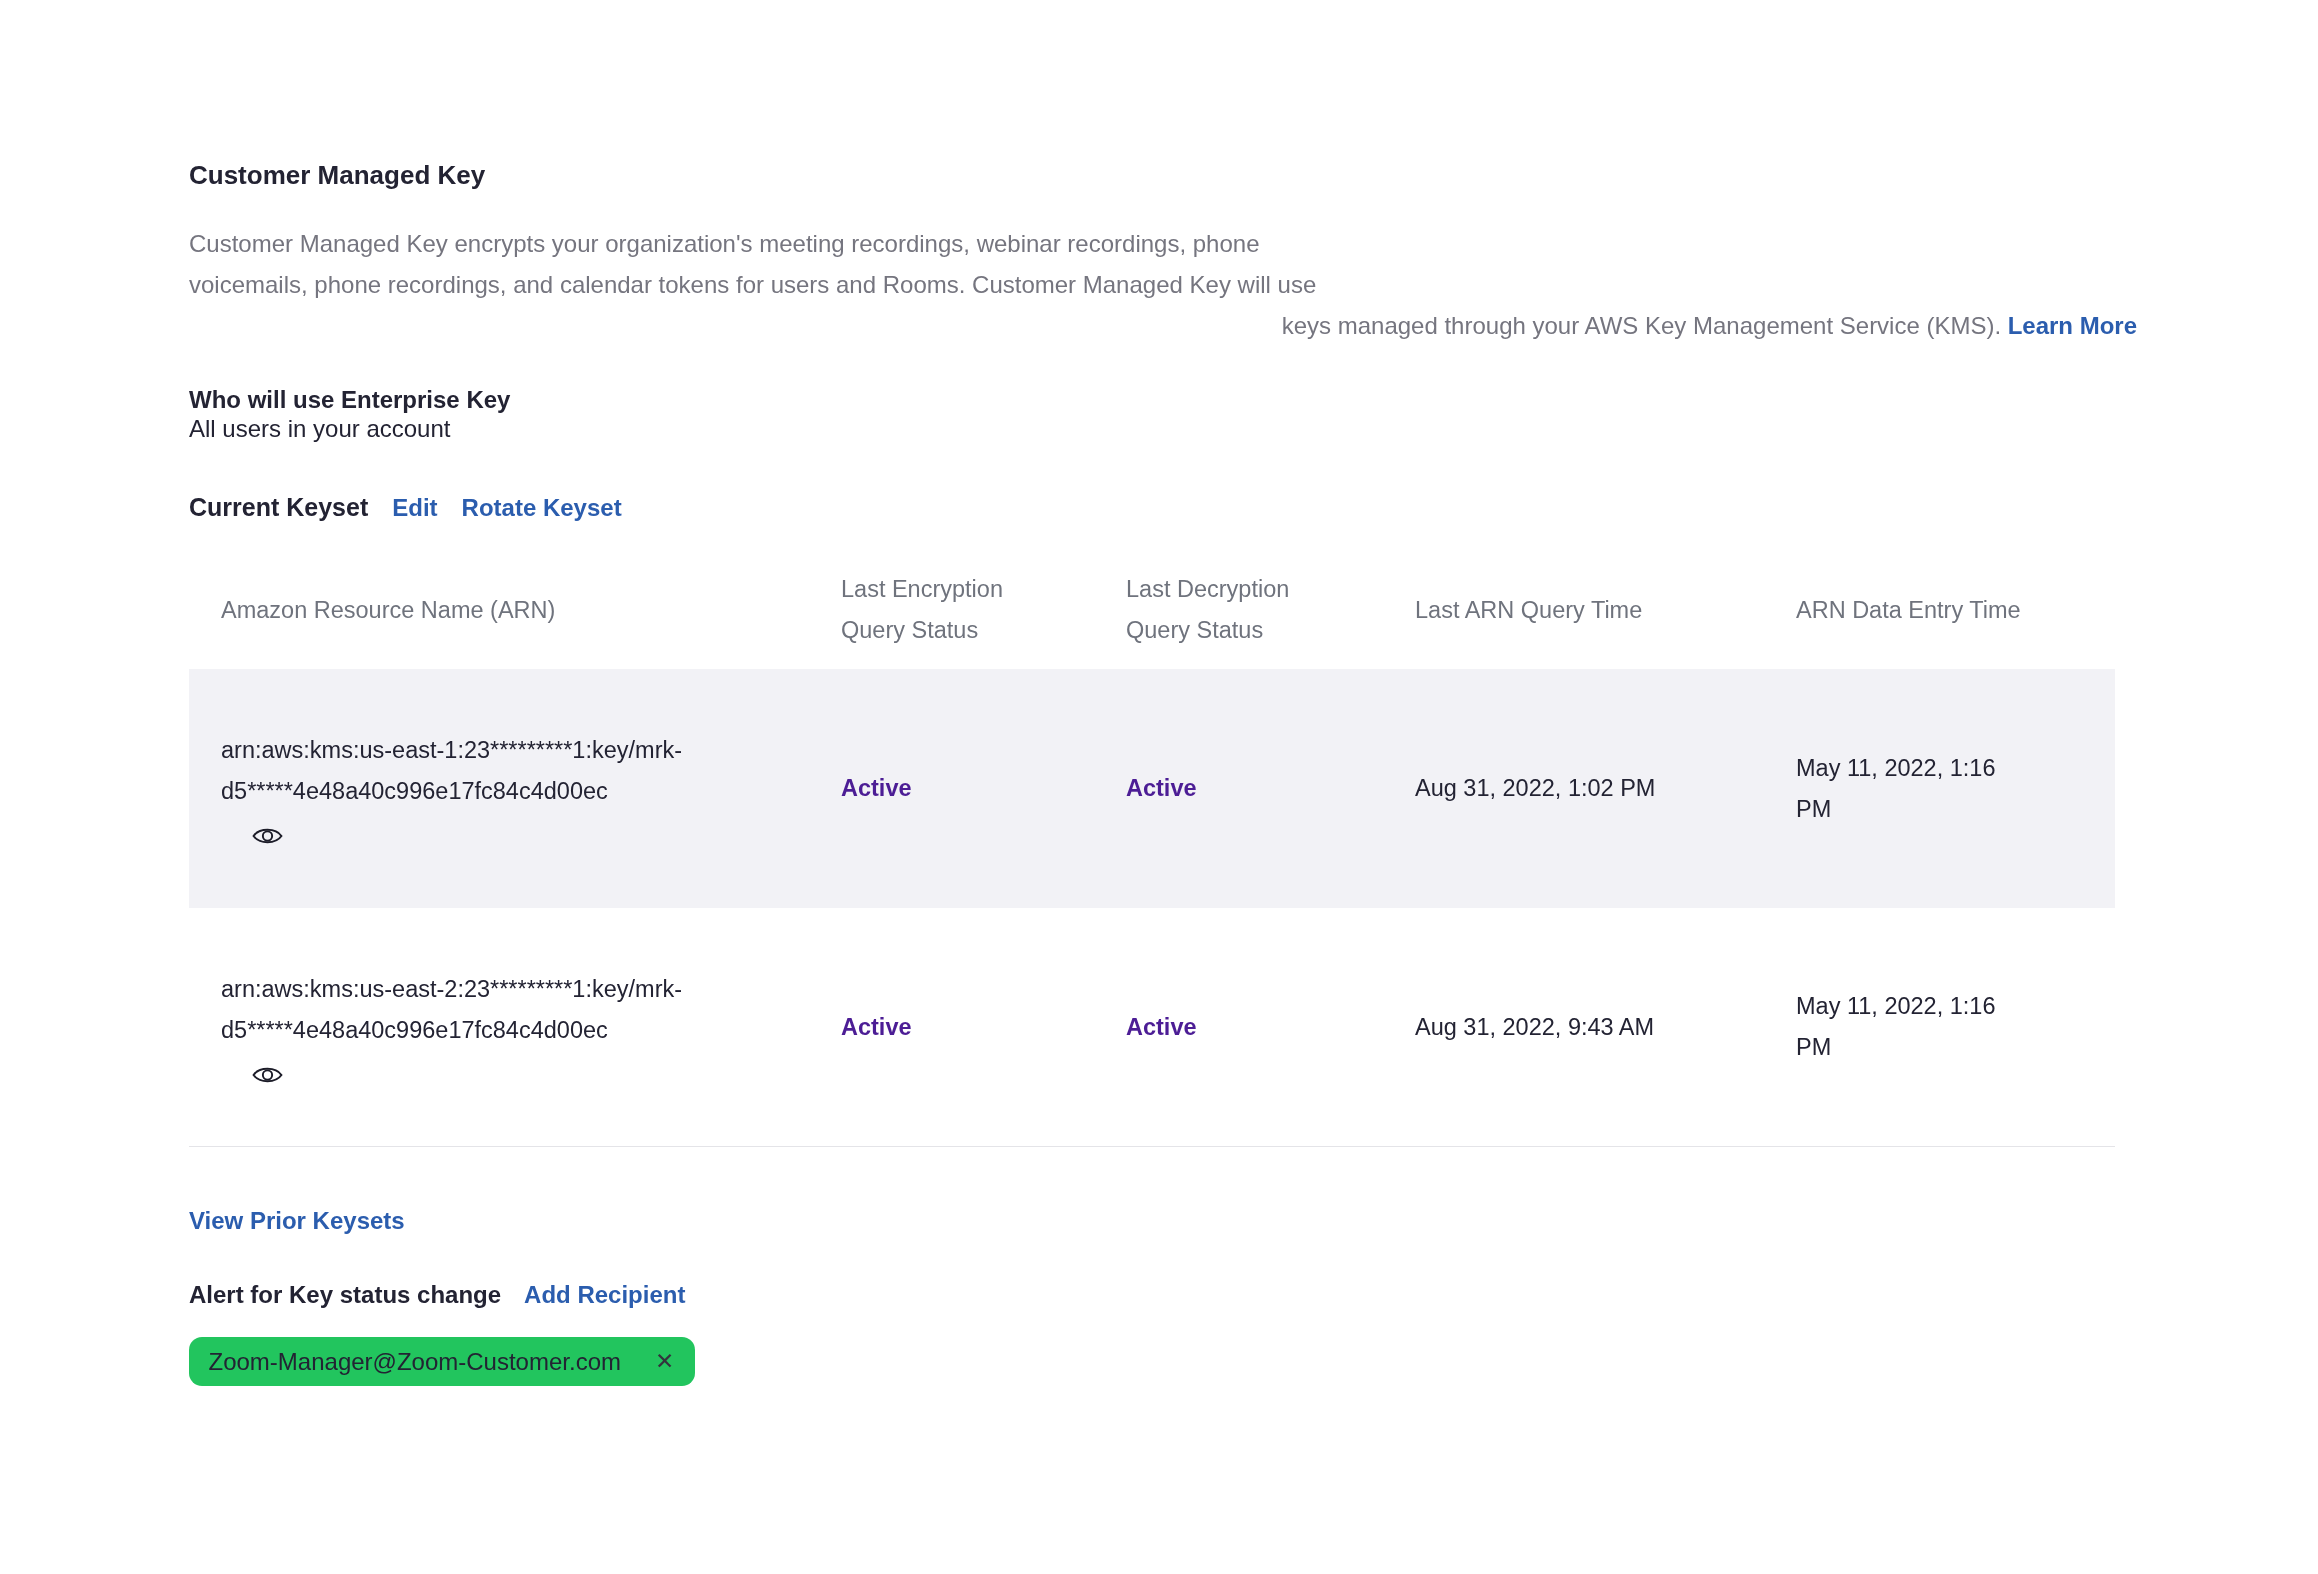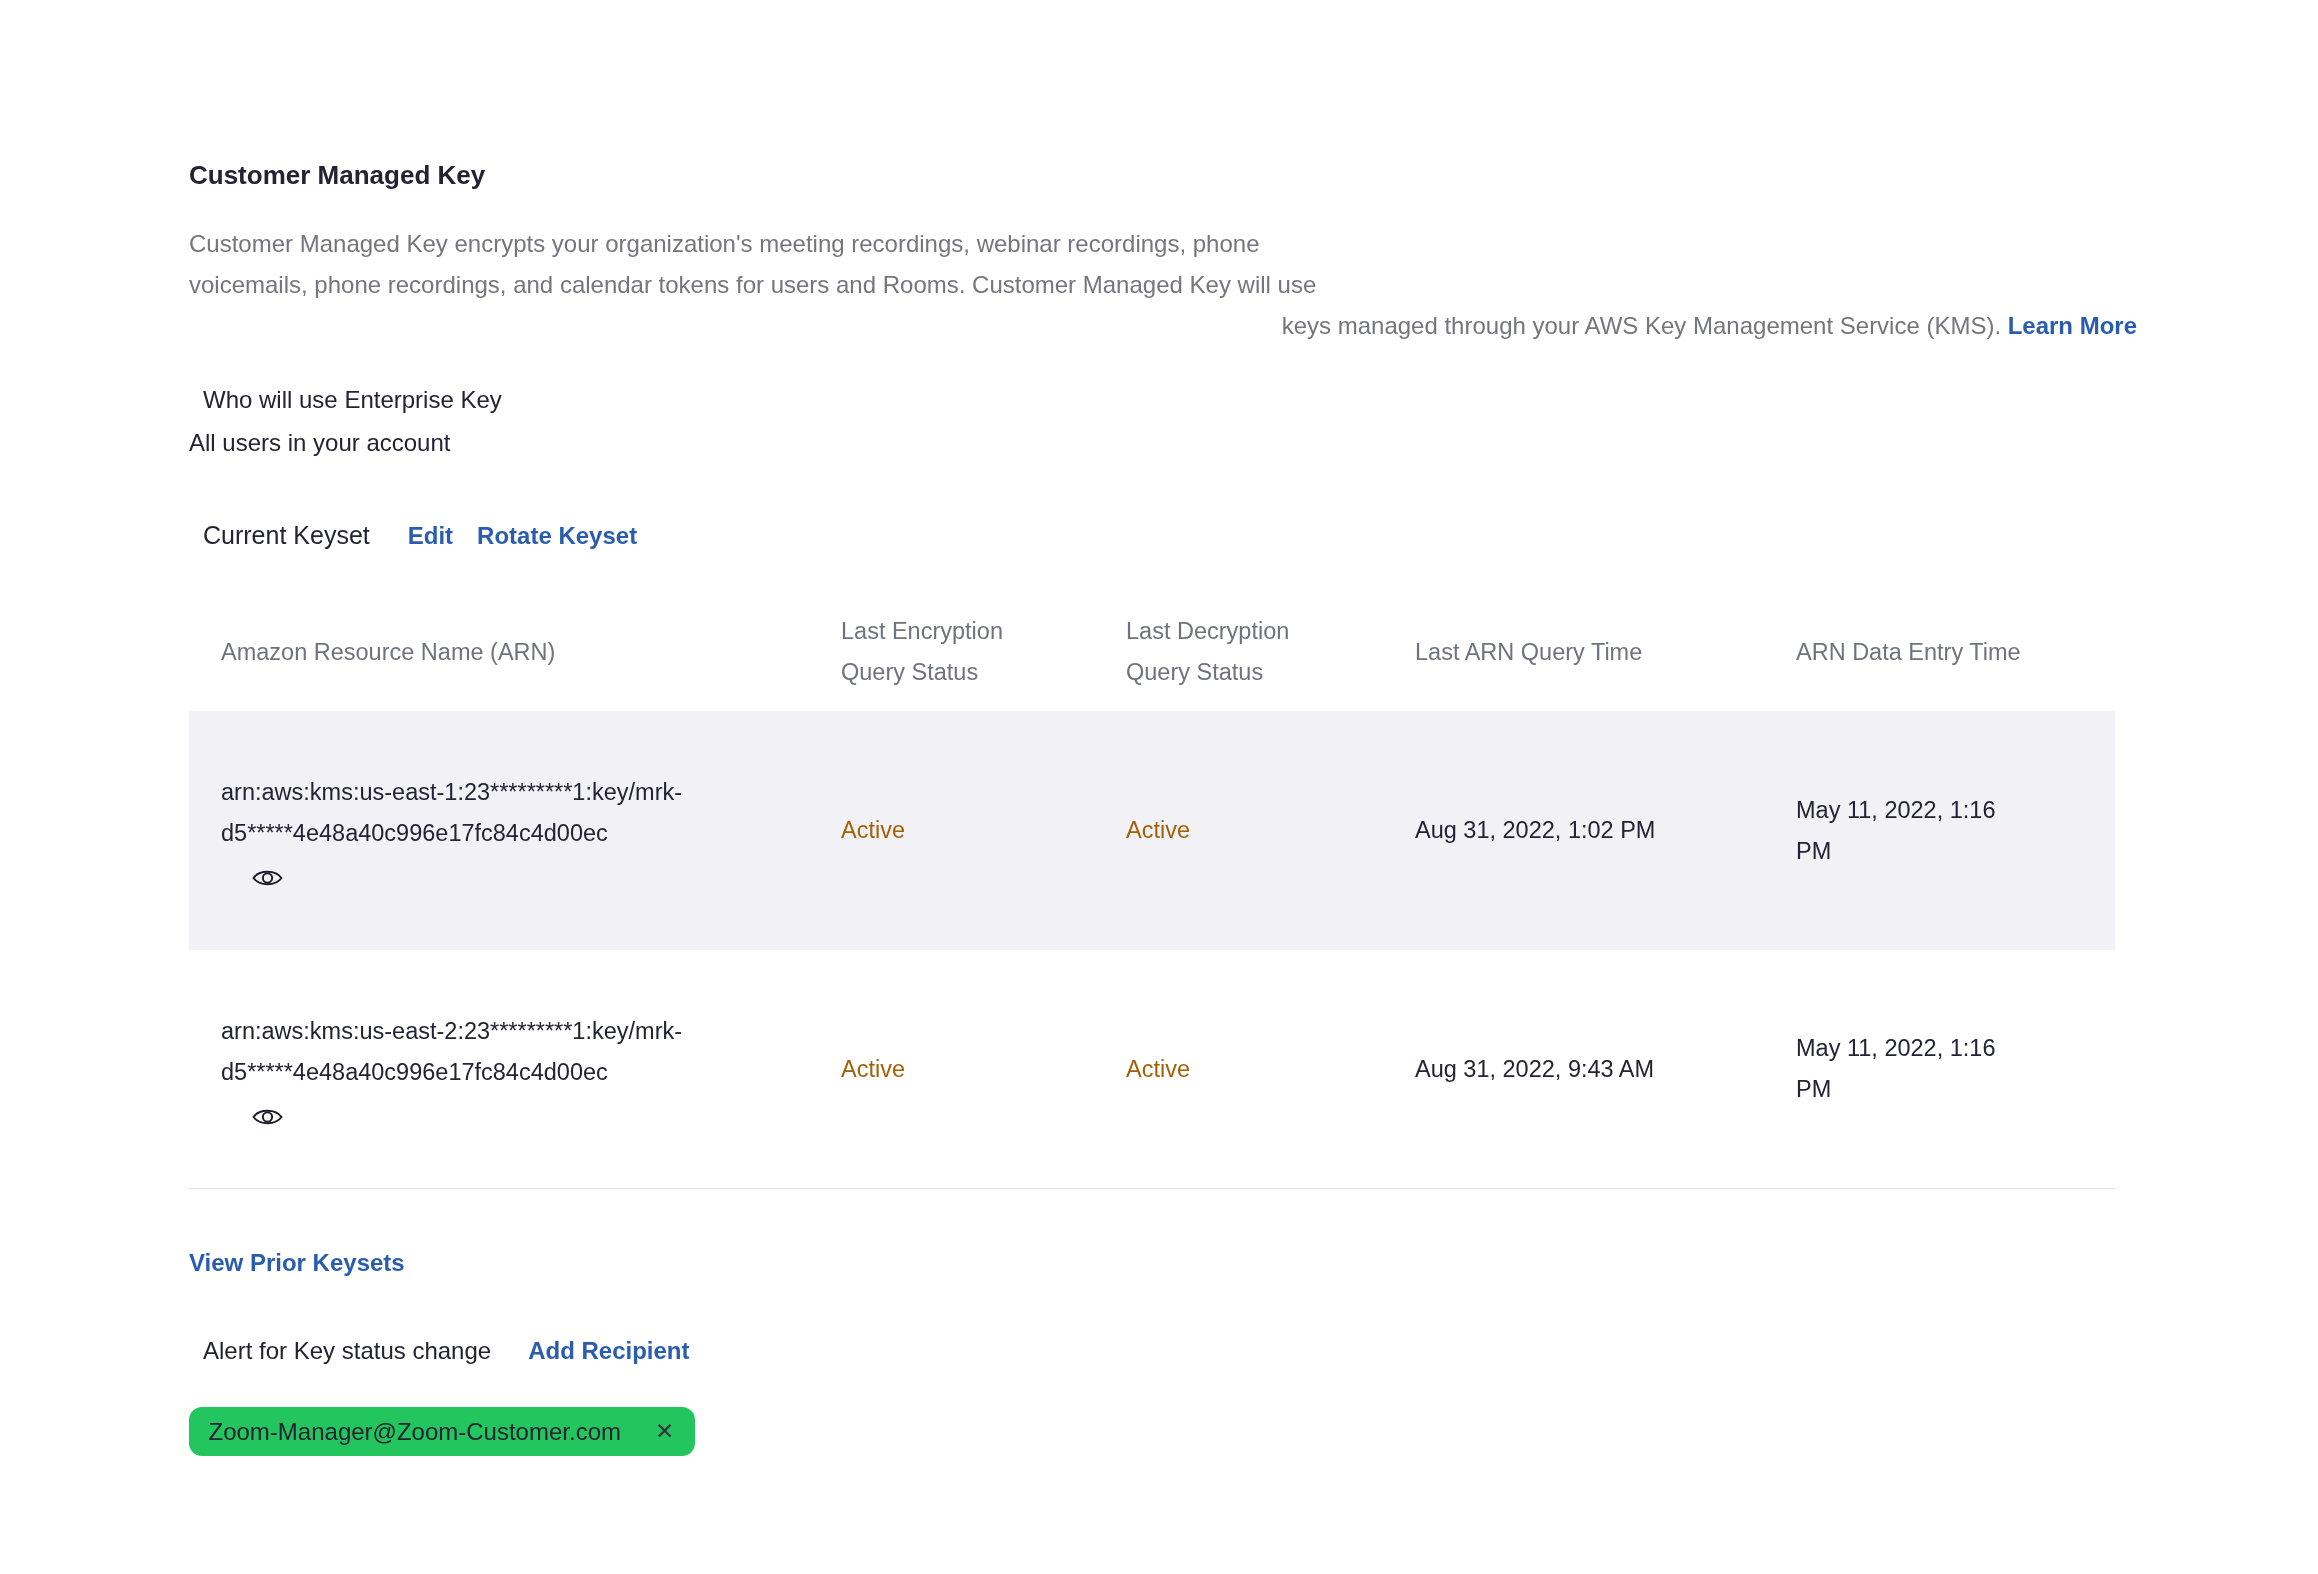--- a/index.html
+++ b/index.html
@@ -40,22 +40,22 @@
     color: #2B5DAE;
     font-weight: 600;
     text-decoration: none;
     cursor: pointer;
   }
   .learn-more { margin-left: 6.5px; }
 
   h2.section-heading {
     font-size: 24px;
     line-height: 29px;
-    font-weight: 400;
-    margin: 14px;
+    font-weight: 700;
+    margin: 0;
     color: #232333;
   }
   .enterprise-heading { margin-bottom: 37px; }
   .plain-value {
     font-size: 24px;
     line-height: 29px;
     color: #232333;
     margin-bottom: 50px;
   }
 
@@ -99,21 +99,21 @@
   }
   .eye-btn {
     display: block;
     margin: 13px 0 0 31px;
     padding: 0;
     border: 0;
     background: transparent;
     cursor: pointer;
     line-height: 0;
   }
-  .td-status { color: #a16207; font-weight: 400; }
+  .td-status { color: #4c1d95; font-weight: 700; }
   .td-time { line-height: 41px; }
   .td-entry { padding-right: 89px; line-height: 41px; }
 
   .view-prior-wrap { margin-top: 60px; }
   .view-prior { font-size: 24px; }
 
   .alert-row {
     display: flex;
     align-items: baseline;
     gap: 23px;

